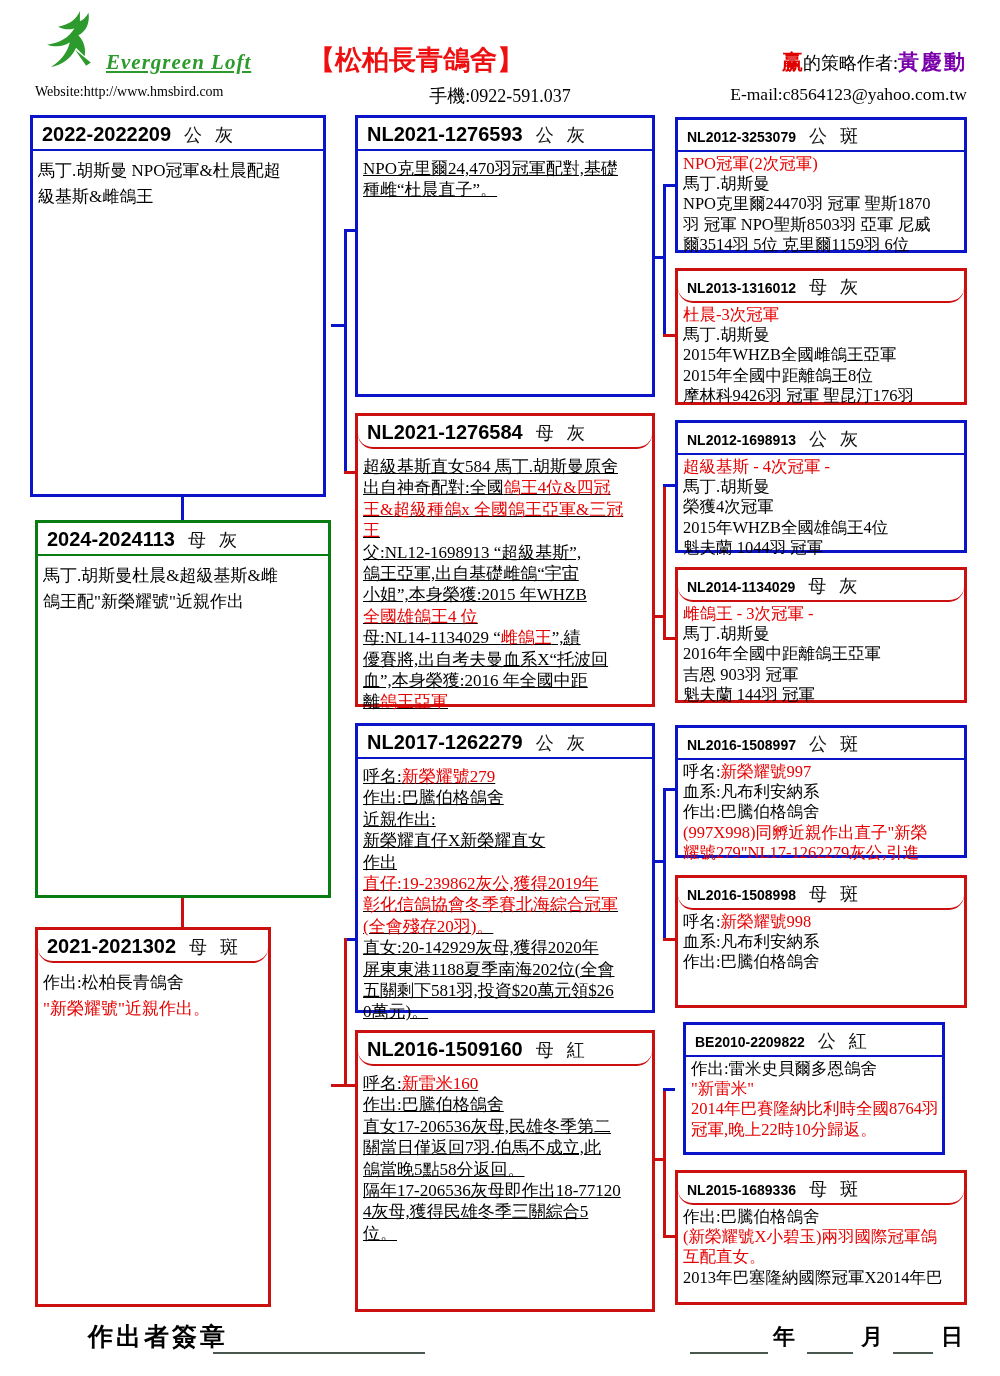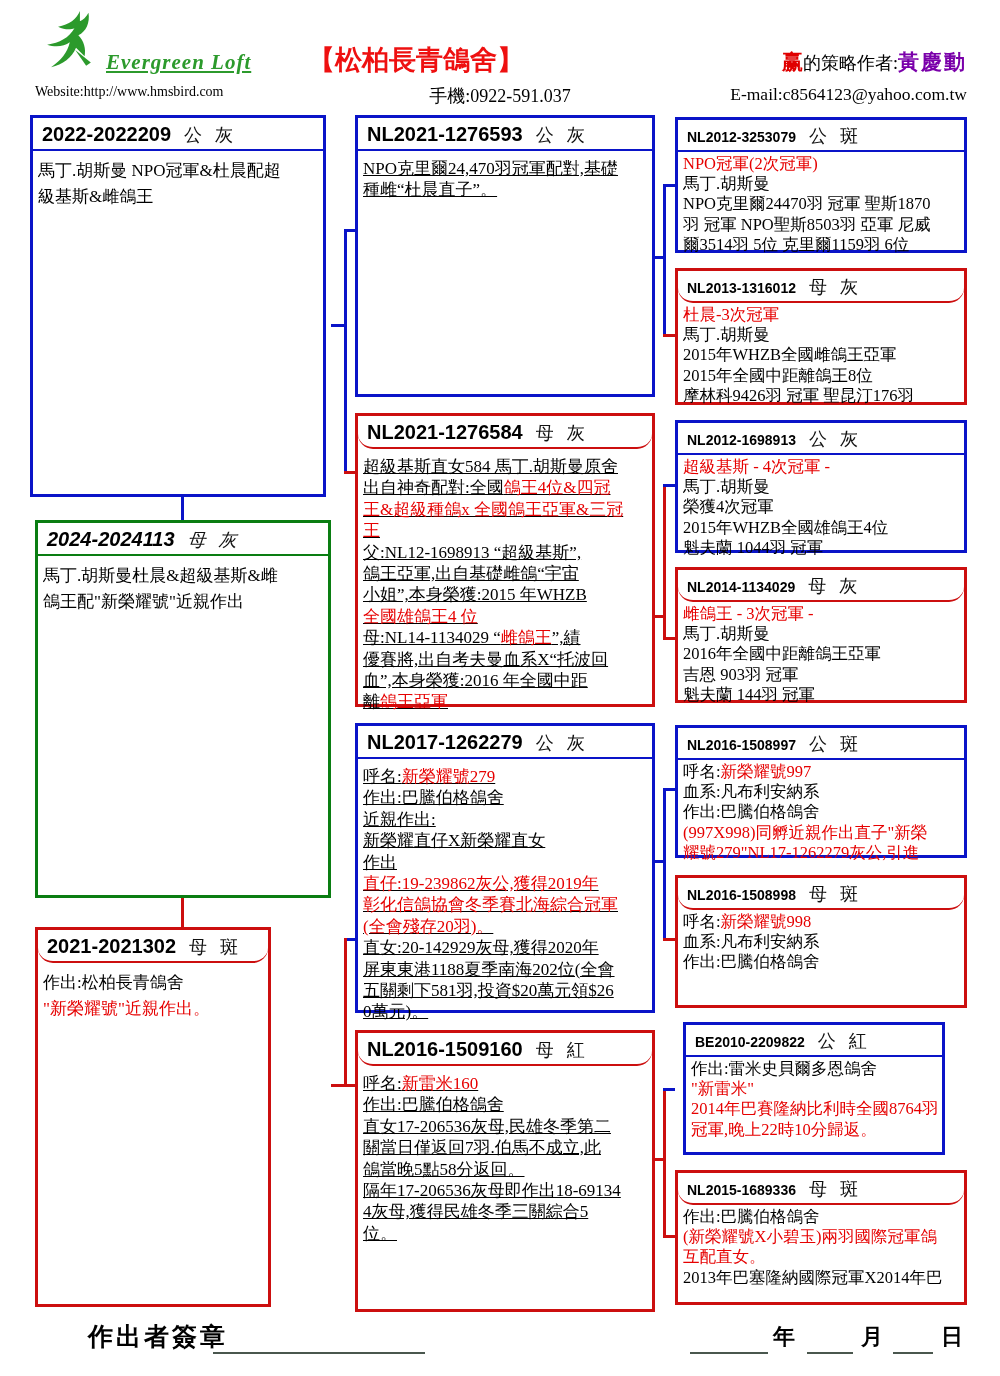--- a/index.html
+++ b/index.html
@@ -20,21 +20,21 @@
   .hdr-email{position:absolute;right:33px;top:84px;font-size:17.5px;color:#000;}
 
   
   .box{position:absolute;box-sizing:border-box;border:3px solid #000;background:#fff;}
   .bc-blue{border-color:#0a14c8;}
   .bc-red{border-color:#cc0f0f;}
   .bc-green{border-color:#0a7d12;}
   .bh{padding:5px 0 2px 9px;border-bottom:2px solid;white-space:nowrap;}
   .bc-blue > .bh{border-bottom-color:#0a14c8;}
   .bc-red  > .bh{border-bottom-color:#cc0f0f;border-radius:15px;}
-  .bc-green> .bh{border-bottom-color:#0a7d12;font-style:italic;}
+  .bc-green> .bh{border-bottom-color:#0a7d12;}
   .ring{font-family:"Liberation Sans",sans-serif;font-weight:bold;font-size:20px;color:#000;}
   .sex,.feather{font-size:18px;margin-left:13px;color:#111;}
   .bb{padding:7px 3px 0 5px;font-size:17px;line-height:26px;color:#000;}
   .m .bb{line-height:21.4px;text-decoration:underline;}
   .r .bb{line-height:20.2px;font-size:16.5px;padding-top:2px;}
   .r .bh{padding-top:4px;}
   .r .ring{font-size:14px;}
   .bline{white-space:nowrap;overflow:hidden;}
   .red{color:#e60000;}
 
@@ -130,21 +130,21 @@
       </div>
   </div>
   <div class="box m bc-red" style="left:355px;top:1030px;width:300px;height:282px">
     <div class="bh"><span class="ring">NL2016-1509160</span><span class="sex">母</span><span class="feather">紅</span></div>
     <div class="bb">
         <div class="bline"><span>呼名:</span><span class="red">新雷米160</span></div>
         <div class="bline"><span>作出:巴騰伯格鴿舍</span></div>
         <div class="bline"><span>直女17-206536灰母,民雄冬季第二</span></div>
         <div class="bline"><span>關當日僅返回7羽.伯馬不成立,此</span></div>
         <div class="bline"><span>鴿當晚5點58分返回。</span></div>
-        <div class="bline"><span>隔年17-206536灰母即作出18-69134</span></div>
+        <div class="bline"><span>隔年17-206536灰母即作出18-77120</span></div>
         <div class="bline"><span>4灰母,獲得民雄冬季三關綜合5</span></div>
         <div class="bline"><span>位。</span></div>
       </div>
   </div>
 
   <div class="box r bc-blue" style="left:675px;top:117px;width:292px;height:136px">
     <div class="bh"><span class="ring">NL2012-3253079</span><span class="sex">公</span><span class="feather">斑</span></div>
     <div class="bb">
         <div class="bline"><span class="red">NPO冠軍(2次冠軍)</span></div>
         <div class="bline"><span>馬丁.胡斯曼</span></div>

